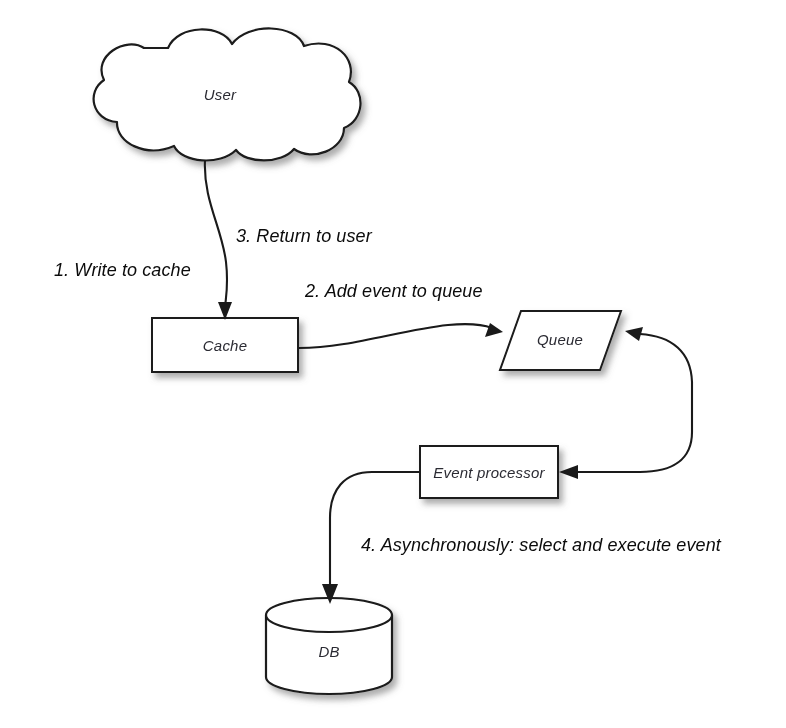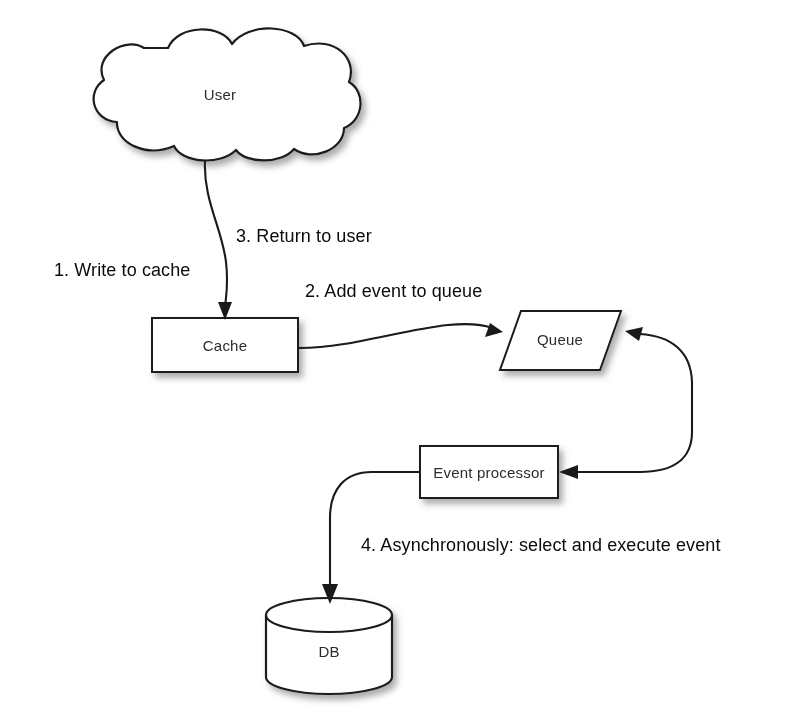--- a/index.html
+++ b/index.html
@@ -13,20 +13,21 @@
     height: 728px;
     font-family: "Liberation Sans", sans-serif;
     color: #000000;
     overflow: hidden;
   }
   #diagram-canvas {
     position: relative;
     width: 786px;
     height: 728px;
     background: #ffffff;
+    font-style: italic;
   }
   #diagram-svg {
     position: absolute;
     left: 0;
     top: 0;
     width: 786px;
     height: 728px;
   }
   .node-label {
     font-family: "Liberation Sans", sans-serif;

